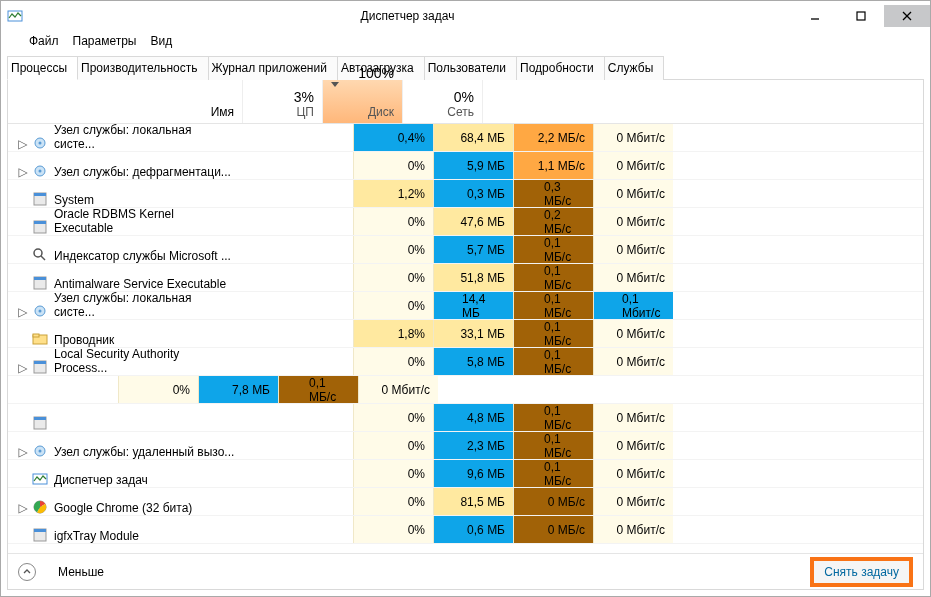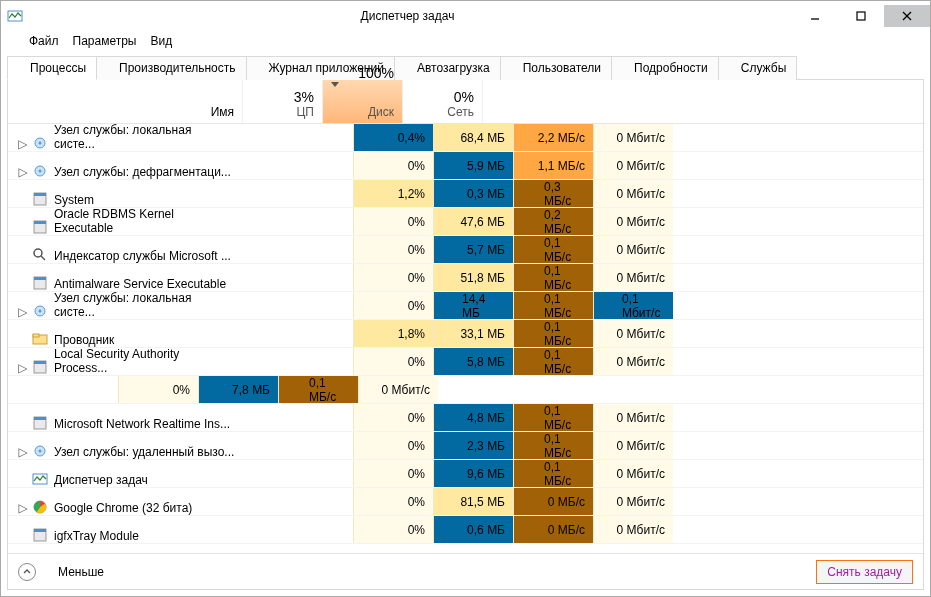--- a/index.html
+++ b/index.html
@@ -8,21 +8,21 @@
   .title-icon { width:16px; height:16px; margin-left:6px; display:inline-block;}
   .title-icon svg { width:16px; height:16px;}
   .title-text { flex:1; text-align:center; font-size:12px; color:#000;}
   .winctrl { display:flex; }
   .winctrl div { width:46px; height:22px; display:flex; align-items:center; justify-content:center;}
   .winctrl .close { background:#c7c8ca;}
   .winctrl svg { width:10px; height:10px; }
   .menubar { height:20px; display:flex; align-items:center; padding-left:28px; gap:14px; color:#000; }
   .menubar span { cursor:default; }
   .tabstrip { display:flex; border-bottom:1px solid #d9d9d9; margin:4px 6px 0 6px;}
-  .tab { padding:4px 10px 4px 22px; border:1px solid #d9d9d9; border-bottom:none; background:#fff; margin-right:-1px; position:relative; top:1px;}
+  .tab { padding:4px 10px 4px 3px; border:1px solid #d9d9d9; border-bottom:none; background:#fff; margin-right:-1px; position:relative; top:1px;}
   .tab.active { background:#fff; border-bottom:1px solid #fff; z-index:2;}
   .tab.inactive { background:#fbfbfb;}
   .content { flex:1; margin:0 6px 6px 6px; border:1px solid #d9d9d9; border-top:none; display:flex; flex-direction:column; position:relative;}
   .headerrow { display:flex; border-bottom:1px solid #e5e5e5; height:44px;}
   .hcol { border-right:1px solid #eee; display:flex; flex-direction:column; justify-content:flex-end; padding:4px 8px;}
   .hcol .pct { text-align:right; font-size:14px;}
   .hcol .lbl { text-align:right; color:#555;}
   .hcol.name { justify-content:flex-end;}
   .hcol.name .lbl { text-align:left; color:#000;}
   .hcol.status .lbl { text-align:left; color:#555;}
@@ -31,28 +31,28 @@
   .tbody { flex:1; overflow-y:auto; overflow-x:hidden;}
   .row { display:flex; height:28px; align-items:center; border-bottom:1px solid #f3f3f3;}
   .cell { padding:0 8px; height:100%; display:flex; align-items:center; }
   .cell.name { }
   .cell.r { justify-content:flex-end; border-left:1px solid #f0e8c8;}
   .expander { width:14px; display:inline-flex; justify-content:center; color:#606060;}
   .picon { width:16px; height:16px; margin:0 6px 0 2px; display:inline-flex; align-items:center; justify-content:center;}
   .picon svg { width:16px; height:16px;}
   
   .h0 { background:#fffbe8;}
-  .h1 { background:#0369a1;padding-left:28px;}
+  .h1 { background:#0ea5e9;padding-left:28px;}
   .h2 { background:#ffe9a0;}
   .h3 { background:#a16207;padding-left:30px;}
   .h5 { background:#ffa843;}
   .footer { height:36px; border-top:1px solid #e5e5e5; display:flex; align-items:center; padding:0 10px; justify-content:space-between;}
   .fewer { display:flex; align-items:center; gap:22px; cursor:default;}
   .fewer .circ { width:18px; height:18px; border:1px solid #888; border-radius:50%; display:flex; align-items:center; justify-content:center;}
-  .endtask { border:1px solid #f97316; background:#f5f5f5; padding:4px 10px; color:#a21caf;}
+  .endtask { border:4px solid #f97316; background:#f5f5f5; padding:4px 10px; color:#0369a1;}
   .col-name { width:235px;align-items:flex-end;}
   .col-status { width:110px;}
   .col-cpu { width:80px;}
   .col-mem { width:80px;}
   .col-disk { width:80px;}
   .col-net { width:80px;}
   
   .tbody::-webkit-scrollbar { width:17px;}
   .tbody::-webkit-scrollbar-track { background:#f0f0f0;}
   .tbody::-webkit-scrollbar-thumb { background:#c2c2c2;}
@@ -286,21 +286,20 @@
       </div>
       <div class="row">
         <div class="cell name col-name">
           <span class="expander"></span>
           <span class="picon">
             <svg viewBox="0 0 16 16">
               <rect x="2" y="2" width="12" height="12" fill="#eaeaea" stroke="#999"></rect>
               <rect x="2" y="2" width="12" height="3" fill="#4a90d9"></rect>
             </svg>
           </span>
-          <span>Microsoft Network Realtime Ins...</span>
         </div>
         <div class="cell col-status"></div>
         <div class="cell r col-cpu h0">0%</div>
         <div class="cell r col-mem h1">4,8 МБ</div>
         <div class="cell r col-disk h3">0,1 МБ/с</div>
         <div class="cell r col-net h0">0 Мбит/с</div>
       </div>
       <div class="row">
         <div class="cell name col-name">
           <span class="expander">▷</span>

